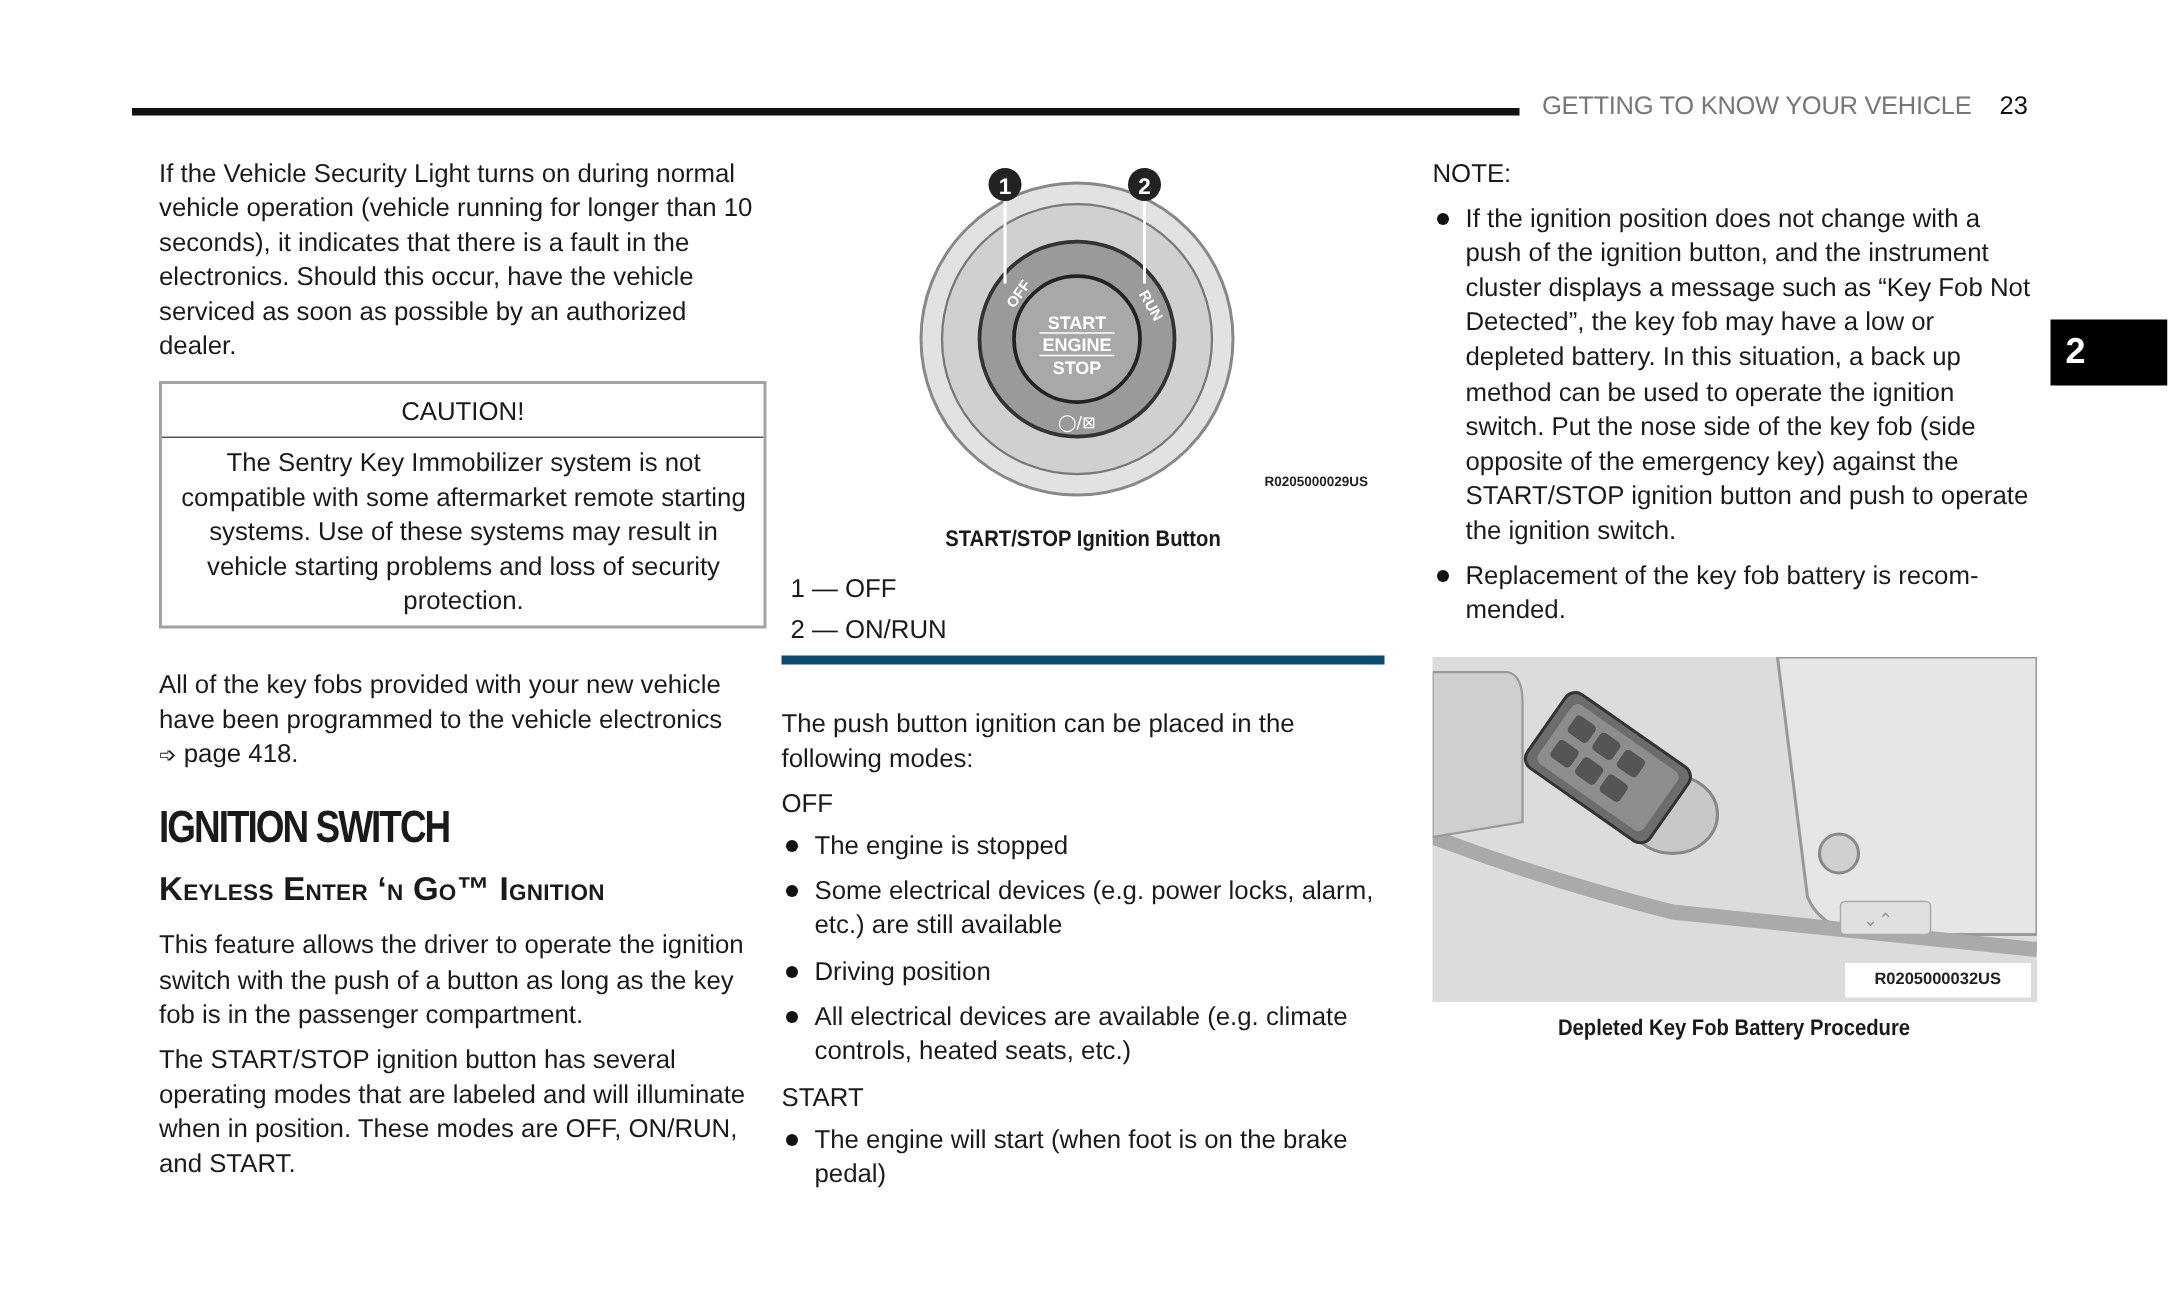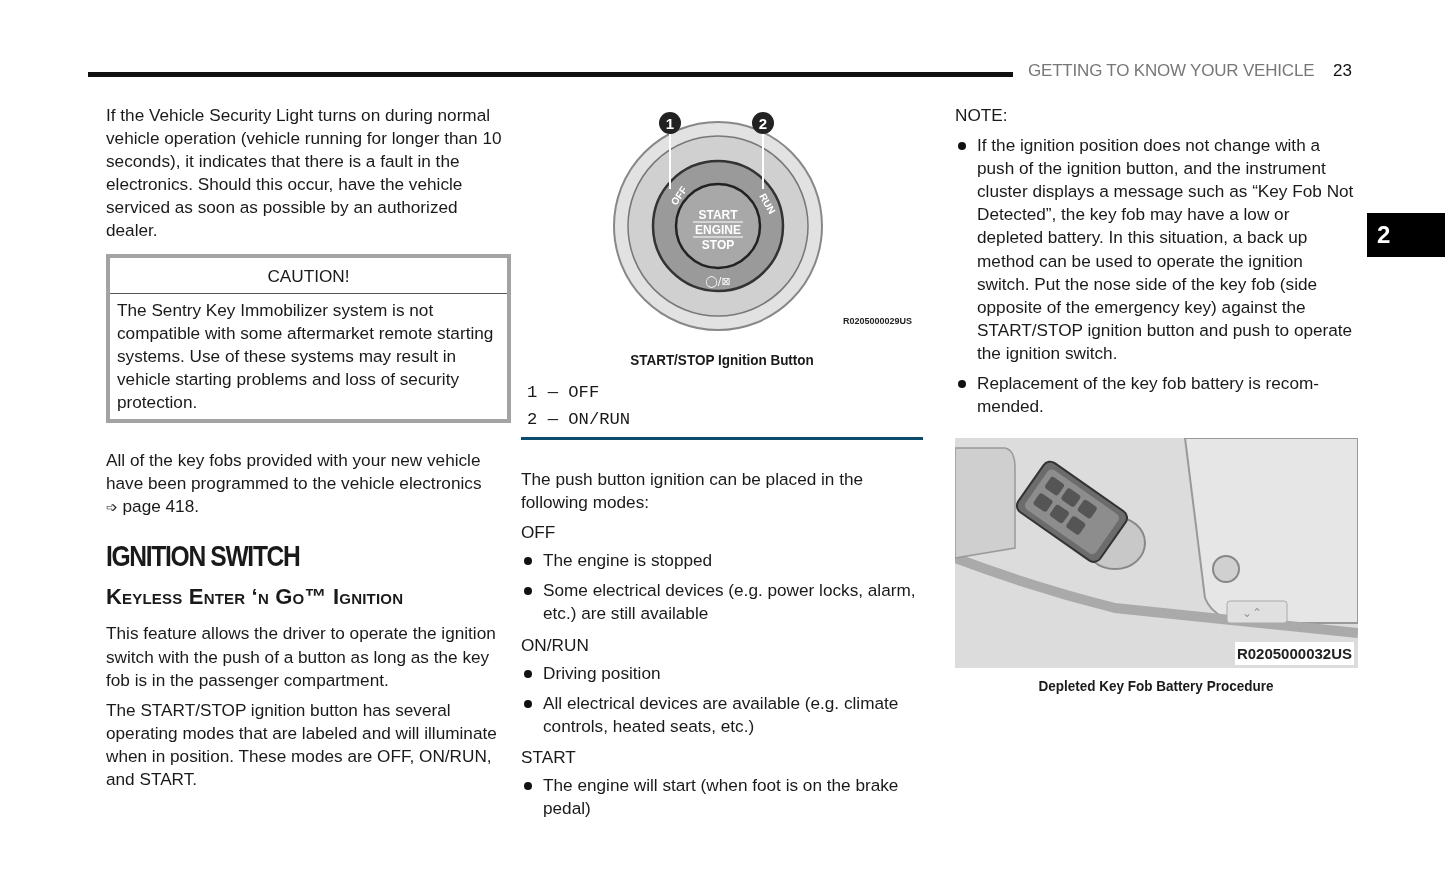--- a/index.html
+++ b/index.html
@@ -6,36 +6,36 @@
   body { width:1445px; height:874px; position:relative; overflow:hidden; font-family:"Liberation Sans", sans-serif; color:#1a1a1a; }
   .rule { position:absolute; left:88px; top:72px; width:925px; height:5px; background:#111; }
   .running { position:absolute; left:1028px; top:61px; font-size:17px; color:#777; letter-spacing:-0.2px; }
   .pagenum { position:absolute; left:1333px; top:61px; font-size:17px; color:#111; }
   .tab { position:absolute; left:1367px; top:213px; width:78px; height:44px; background:#000; color:#fff; font-weight:bold; font-size:24px; line-height:44px; padding-left:10px; box-sizing:border-box; }
   .col { position:absolute; font-size:17.2px; line-height:23.1px; }
   .col p { margin:0; }
   .c1 { left:106px; top:104px; width:405px; }
   .c2 { left:521px; top:104px; width:402px; }
   .c3 { left:955px; top:104px; width:402px; }
-  .caution { margin-top:11px; border:4px solid #a3a3a3; }
+  .caution { margin-top:11px; border:2px solid #a3a3a3; }
   .caution-head { text-align:center; padding:7px 0 5px; border-bottom:1px solid #555; }
-  .caution-body { padding:5px 6px 5px 7px; }
+  .caution-body { padding:5px 6px 5px 7px;text-align:center; }
   h1.sec { font-family:"Liberation Sans Narrow","Liberation Sans", sans-serif; font-weight:bold; font-size:30px; letter-spacing:-1.6px; transform:scaleX(0.82); transform-origin:left; margin:19px 0 0; line-height:36px; }
   h2.sub { font-weight:bold; font-size:22px; margin:8px 0 10px; font-variant:small-caps; letter-spacing:0.2px; line-height:30px; }
   .arrow { font-size:14px; }
   .figure { position:relative; height:244px; }
   .caption { text-align:center; font-weight:bold; font-size:15px; transform:scaleX(0.9); }
-  .legend { border-bottom:3px solid #0c4a6e; padding:8px 6px 4px; line-height:27px;font-family:Liberation Mono, monospace; }
+  .legend { border-bottom:6px solid #0c4a6e; padding:8px 6px 4px; line-height:27px; }
   .mode-label { margin-top:6px; line-height:25px; }
   ul.bul { list-style:none; margin:4px 0 4px; padding:0; }
   ul.bul li { position:relative; padding-left:22px; margin-bottom:7px; }
   ul.bul li::before { content:""; position:absolute; left:3px; top:8px; width:8px; height:8px; background:#111; border-radius:50%; }
   .note-head { margin-bottom:7px; }
   .photo { position:relative; margin-top:20px; width:403px; height:230px; background:#d9d9d9; overflow:hidden; }
-  .photo-id { position:absolute; right:4px; bottom:3px; font-size:15px; color:#222; background:#fff; padding:0 2px; font-weight:bold; }
+  .photo-id { position:absolute; right:4px; bottom:3px; font-size:11px; color:#222; background:#fff; padding:0 20px; font-weight:bold; }
   .fig-id { position:absolute; left:322px; top:206px; font-size:9px; font-weight:bold; color:#222; }
 </style>
 </head>
 <body>
 
 <div class="rule"></div>
 <div class="running">GETTING TO KNOW YOUR VEHICLE</div>
 <div class="pagenum">23</div>
 <div class="tab">2</div>
 
@@ -84,21 +84,20 @@
   <div class="legend">
     <div>1 — OFF</div>
     <div>2 — ON/RUN</div>
   </div>
   <p style="margin-top:28px">The push button ignition can be placed in the following modes:</p>
   <div class="mode-label">OFF</div>
   <ul class="bul">
     <li>The engine is stopped</li>
     <li>Some electrical devices (e.g. power locks, alarm, etc.) are still available</li>
   </ul>
-  <div class="mode-label">ON/RUN</div>
   <ul class="bul">
     <li>Driving position</li>
     <li>All electrical devices are available (e.g. climate controls, heated seats, etc.)</li>
   </ul>
   <div class="mode-label">START</div>
   <ul class="bul">
     <li>The engine will start (when foot is on the brake pedal)</li>
   </ul>
 </div>
 

